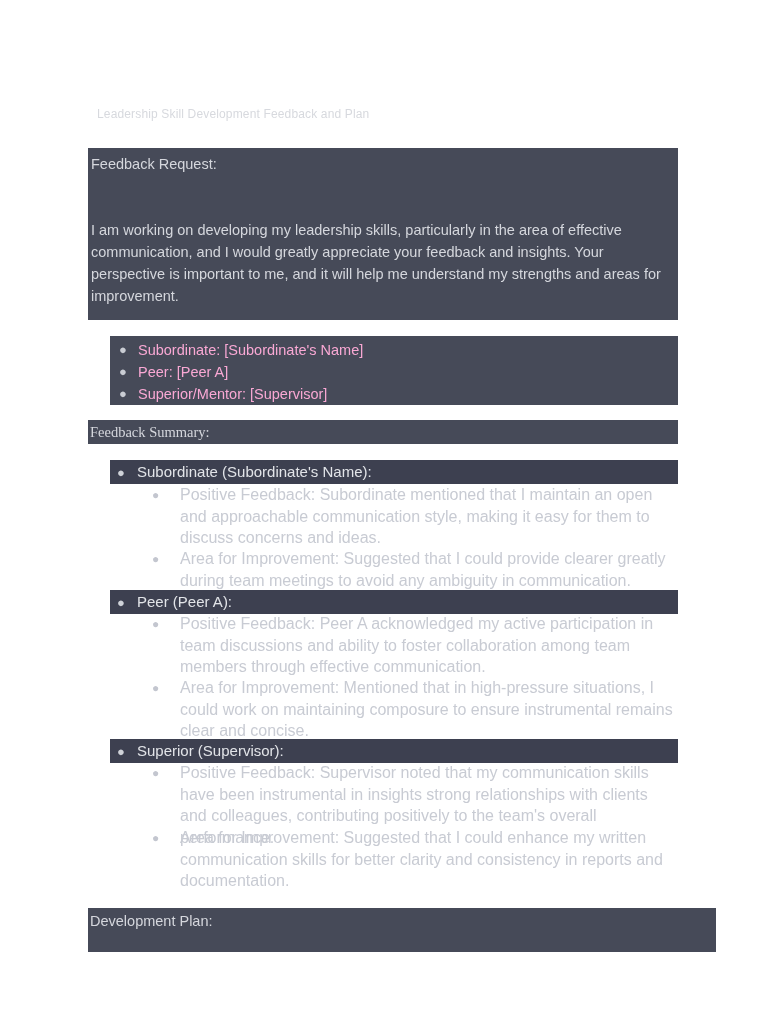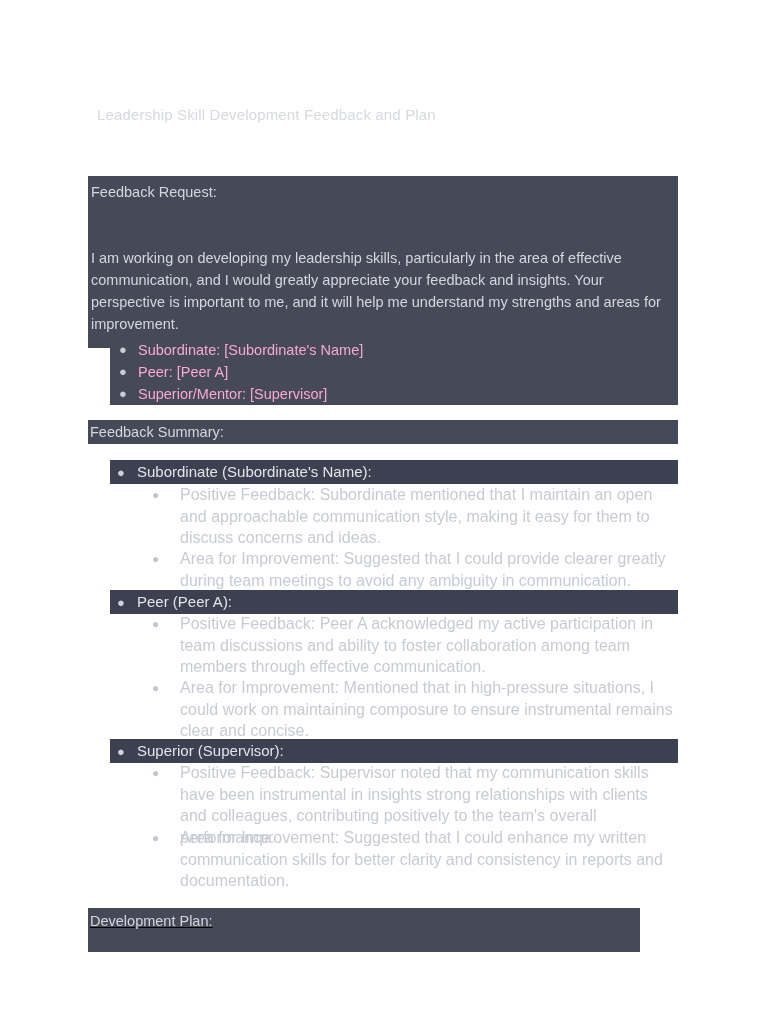--- a/index.html
+++ b/index.html
@@ -23,21 +23,21 @@
     width: 768px;
     height: 1024px;
     background: #ffffff;
   }
 
   
   .doc-title {
     position: absolute;
     left: 97px;
     top: 105px;
-    font-size: 15px;
+    font-size: 12px;
     line-height: 19px;
     color: #d7d9de;
     letter-spacing: 0.15px;
     white-space: nowrap;
   }
 
   
   .hl-block {
     position: absolute;
     background: #464a58;
@@ -50,21 +50,20 @@
     line-height: 22px;
   }
 
   
   #feedback-request-block {
     left: 88px;
     top: 148px;
     width: 590px;
     height: 172px;
     padding: 5px 2px 4px 2px;
-    margin-top: 28px;
   }
   #feedback-request-block .line {
     padding-left: 1px;
   }
   #feedback-request-block .spacer {
     height: 22px;
   }
   #feedback-request-block .para {
     padding-left: 1px;
     padding-right: 14px;
@@ -103,20 +102,21 @@
   
   #feedback-summary-band {
     left: 88px;
     top: 420px;
     width: 590px;
     height: 24px;
     padding-left: 2px;
   }
   #feedback-summary-band .hl-text {
     line-height: 24px;
+    font-family: Liberation Serif, serif;
   }
 
   
   .person-group {
     position: absolute;
     left: 0;
     width: 768px;
   }
   .person-head-band {
     position: absolute;
@@ -161,24 +161,23 @@
     flex: 1 1 auto;
     font-size: 16px;
     line-height: 21.5px;
     color: #c8cbd3;
   }
 
   
   #development-plan-block {
     left: 88px;
     top: 908px;
-    width: 552px;
+    width: 628px;
     height: 44px;
     padding: 2px 2px 18px 2px;
-    text-decoration: underline;
   }
   #development-plan-block .hl-text {
     line-height: 22px;
   }
 </style>
 </head>
 <body>
 
 <div class="page">
 

